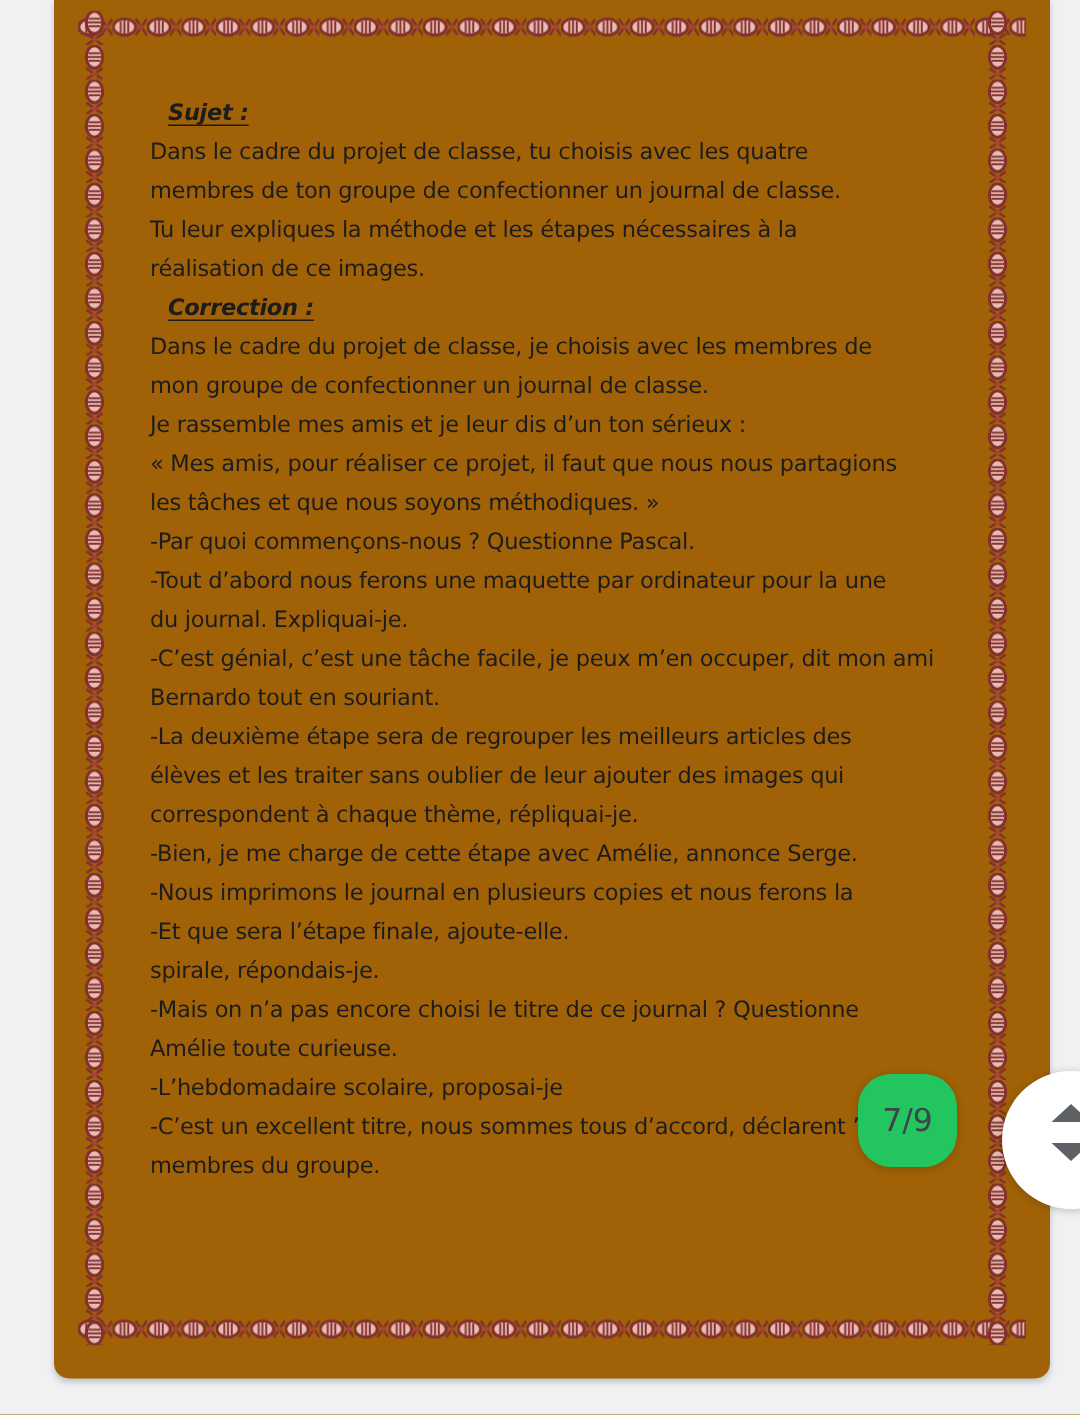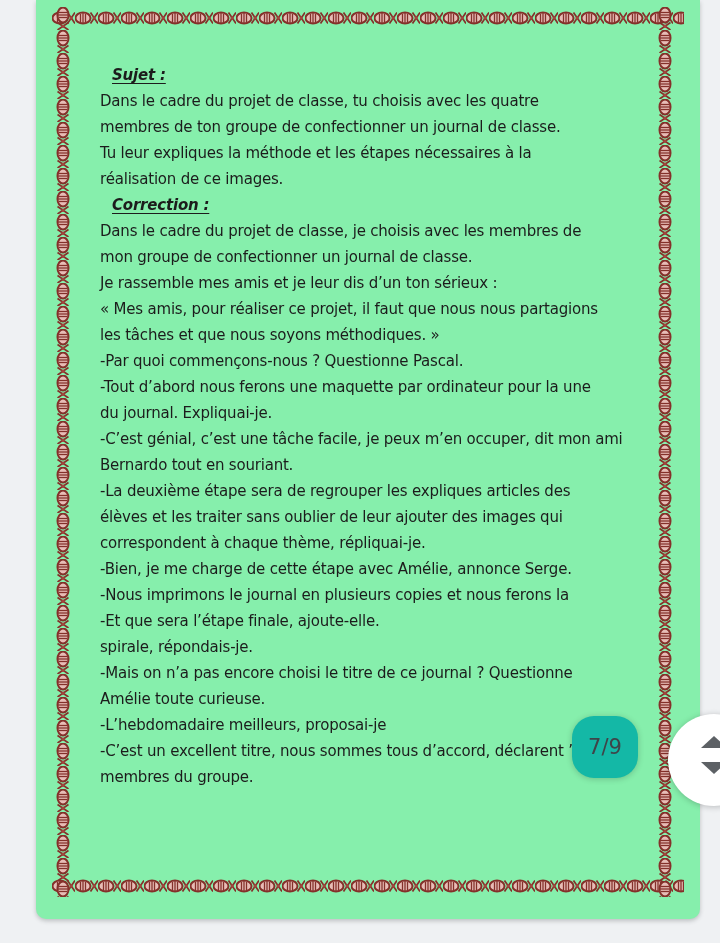--- a/index.html
+++ b/index.html
@@ -8,21 +8,21 @@
     position: relative;
     overflow: hidden;
     background: #eff1f3;
     font-family: "DejaVu Sans", sans-serif;
   }
   
   .page {
     position: absolute;
     left: 36px; top: 0;
     width: 664px; height: 919px;
-    background: #86efac;
+    background: #a16207;
     border-radius: 0 0 10px 10px;
     box-shadow: 0 2px 4px rgba(60,64,67,.28);
   }
   
   .chain { position: absolute; display: block; }
   .chain.top    { left: 16px;  top: 7px;    width: 632px; height: 22px; }
   .chain.bottom { left: 16px;  top: 875px;  width: 632px; height: 22px; }
   .chain.left   { left: 16px;  top: 7px;    width: 22px;  height: 890px; }
   .chain.right  { left: 618px; top: 7px;    width: 22px;  height: 890px; }
   
@@ -42,21 +42,21 @@
     font-weight: bold;
     font-style: italic;
     text-decoration: underline;
     text-underline-offset: 3px;
   }
   
   .page-badge {
     position: absolute;
     left: 572px; top: 716px;
     width: 66px; height: 62px;
-    background: #14b8a6;
+    background: #22c55e;
     border-radius: 22px;
     box-shadow: 0 1px 6px rgba(0,0,0,.20);
     display: flex; align-items: center; justify-content: center;
     font-size: 21px;
     color: #3f4449;
   }
   
   .scroll-control {
     position: absolute;
     left: 668px; top: 714px;
@@ -122,30 +122,30 @@
       <div class="line">Dans le cadre du projet de classe, je choisis avec les membres de</div>
       <div class="line">mon groupe de confectionner un journal de classe.</div>
       <div class="line">Je rassemble mes amis et je leur dis d’un ton sérieux :</div>
       <div class="line">« Mes amis, pour réaliser ce projet, il faut que nous nous partagions</div>
       <div class="line">les tâches et que nous soyons méthodiques. »</div>
       <div class="line">-Par quoi commençons-nous ? Questionne Pascal.</div>
       <div class="line">-Tout d’abord nous ferons une maquette par ordinateur pour la une</div>
       <div class="line">du journal. Expliquai-je.</div>
       <div class="line">-C’est génial, c’est une tâche facile, je peux m’en occuper, dit mon ami</div>
       <div class="line">Bernardo tout en souriant.</div>
-      <div class="line">-La deuxième étape sera de regrouper les expliques articles des</div>
+      <div class="line">-La deuxième étape sera de regrouper les meilleurs articles des</div>
       <div class="line">élèves et les traiter sans oublier de leur ajouter des images qui</div>
       <div class="line">correspondent à chaque thème, répliquai-je.</div>
       <div class="line">-Bien, je me charge de cette étape avec Amélie, annonce Serge.</div>
       <div class="line">-Nous imprimons le journal en plusieurs copies et nous ferons la</div>
       <div class="line">-Et que sera l’étape finale, ajoute-elle.</div>
       <div class="line">spirale, répondais-je.</div>
       <div class="line">-Mais on n’a pas encore choisi le titre de ce journal ? Questionne</div>
       <div class="line">Amélie toute curieuse.</div>
-      <div class="line">-L’hebdomadaire meilleurs, proposai-je</div>
+      <div class="line">-L’hebdomadaire scolaire, proposai-je</div>
       <div class="line">-C’est un excellent titre, nous sommes tous d’accord, déclarent ’</div>
       <div class="line">membres du groupe.</div>
     </div>
 </div>
 
 <div class="page-badge">
   <span>7/9</span>
 </div>
 
 <div class="scroll-control">

